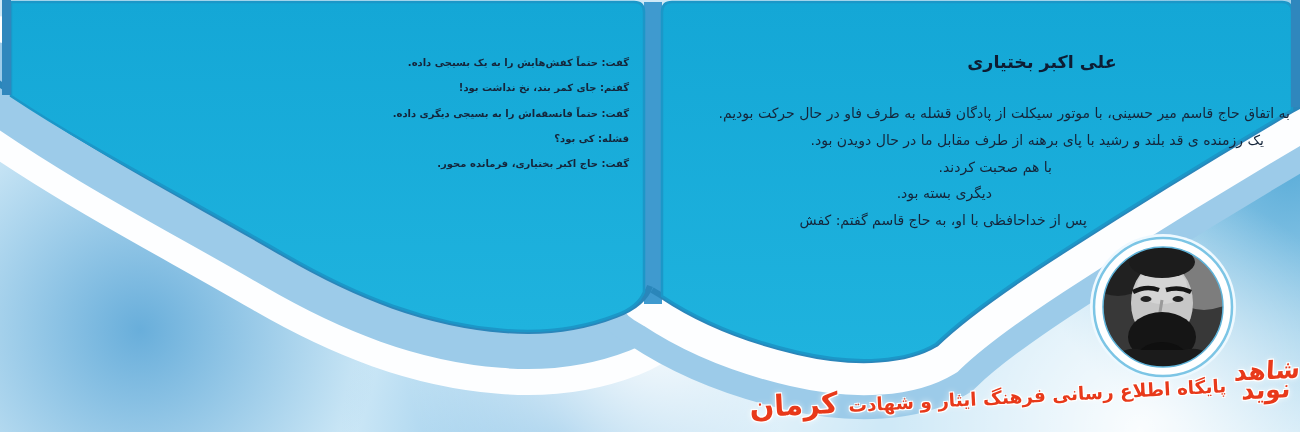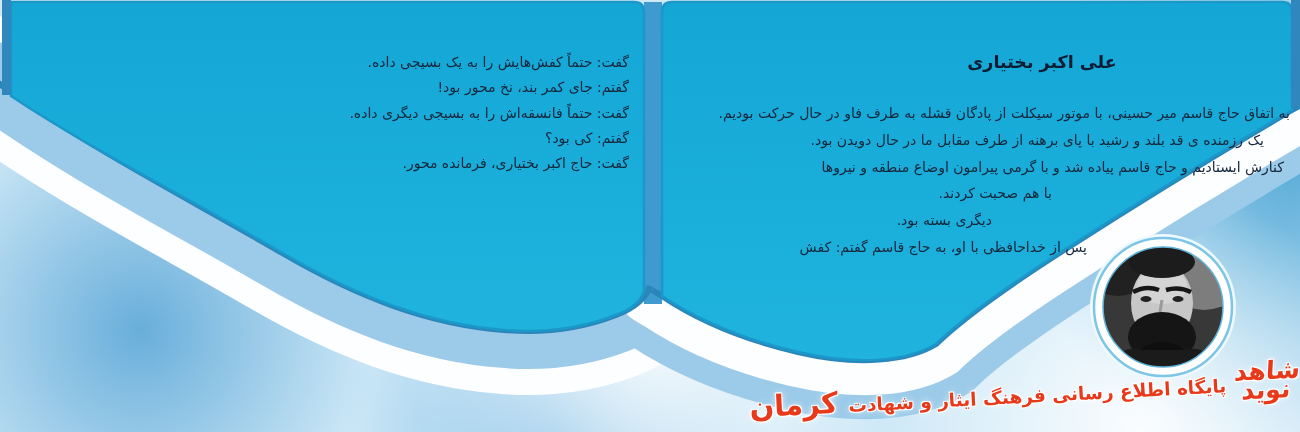--- a/index.html
+++ b/index.html
@@ -7,21 +7,21 @@
     --band-mid:#9ccbe9; --band-white:#fdfeff; --gap-blue:#3f9acf;
     --bg-pale:#cfe9f7; --text-ink:#15253a; --watermark-red:#e8391a;
   }
   *{margin:0;padding:0;box-sizing:border-box}
   body{font-family:"DejaVu Sans",sans-serif;background:#fff}
   .stage{position:relative;width:1300px;height:432px;overflow:hidden;background:var(--bg-pale)}
   .stage svg.bgsvg{position:absolute;left:0;top:0}
 
   
   .left-page-text{position:absolute;top:50px;right:671px;width:600px;direction:rtl;
-    text-align:right;color:var(--text-ink);font-size:14px;font-weight:400;line-height:25.3px}
+    text-align:right;color:var(--text-ink);font-size:10px;font-weight:700;line-height:25.3px}
   
   .right-page-title{position:absolute;top:52px;left:742px;width:600px;text-align:center;
     direction:rtl;color:#0d1c33;font-size:17.5px;font-weight:bold}
   .right-page-body{position:absolute;top:100px;left:663px;width:629px;direction:rtl;
     color:var(--text-ink);font-size:14px;font-weight:400}
   .right-page-body .bl{height:26.8px;line-height:26.8px;text-align:right;white-space:nowrap}
   .bl.r0{padding-right:2px}
   .bl.r1{padding-right:28px}
   .bl.r2{padding-right:8px}
   .bl.r3{padding-right:240px}
@@ -124,32 +124,31 @@
         <ellipse cx="1162" cy="337" rx="34" ry="25" fill="#151515"></ellipse>
         <ellipse cx="1162" cy="362" rx="27" ry="20" fill="#0f0f0f"></ellipse>
         <path d="M1103,367 Q1122,344 1142,350 L1184,350 Q1206,344 1223,367 Z" fill="#1b1b1b"></path>
       </g>
       <circle cx="1163" cy="307" r="60" fill="none" stroke="#5fb3d9" stroke-width="1.5"></circle>
     </g>
   </svg>
 
   <div class="left-page-text" dir="rtl">
     <div>گفت: حتماً کفش‌هایش را به یک بسیجی داده.</div>
-    <div>گفتم: جای کمر بند، نخ محور بود!</div>
+    <div>گفتم: جای کمر بند، نخ نداشت بود!</div>
     <div>گفت: حتماً فانسقه‌اش را به بسیجی دیگری داده.</div>
-    <div>گفتم: کی بود؟</div>
+    <div>قشله: کی بود؟</div>
     <div>گفت: حاج اکبر بختیاری، فرمانده محور.</div>
   </div>
 
   <div class="right-page-title" dir="rtl">علی اکبر بختیاری</div>
 
   <div class="right-page-body" dir="rtl">
     <div class="bl r0">به اتفاق حاج قاسم میر حسینی، با موتور سیکلت از پادگان قشله به طرف فاو در حال حرکت بودیم.</div>
     <div class="bl r1">یک رزمنده ی قد بلند و رشید با پای برهنه از طرف مقابل ما در حال دویدن بود.</div>
-    <div class="bl r2">کنارش ایستادیم و حاج قاسم پیاده شد و با گرمی پیرامون اوضاع منطقه و نیروها</div>
     <div class="bl r3">با هم صحبت کردند.</div>
     <div class="bl r5">دیگری بسته بود.</div>
     <div class="bl r6">پس از خداحافظی با او، به حاج قاسم گفتم: کفش</div>
   </div>
 
   <div class="watermark">
     <div class="wm-logo">
       <span>شاهد</span>
       <span>نوید</span>
     </div>

